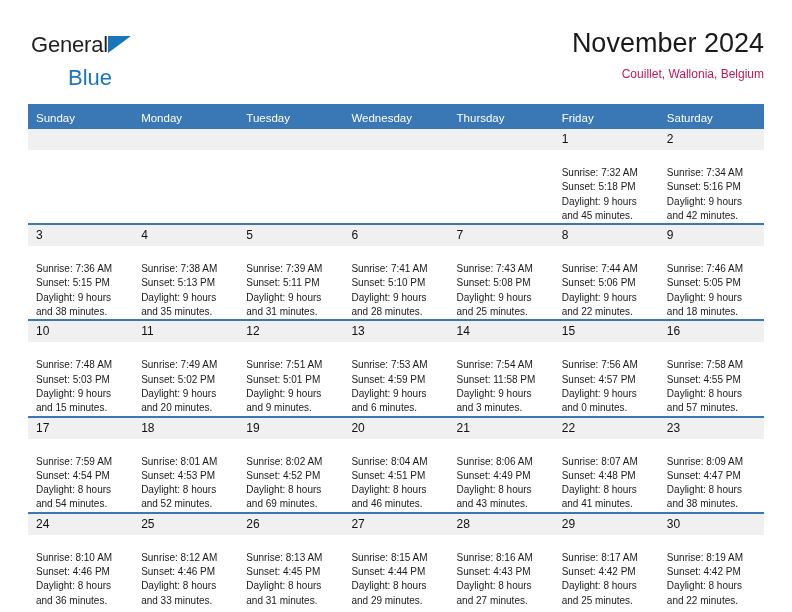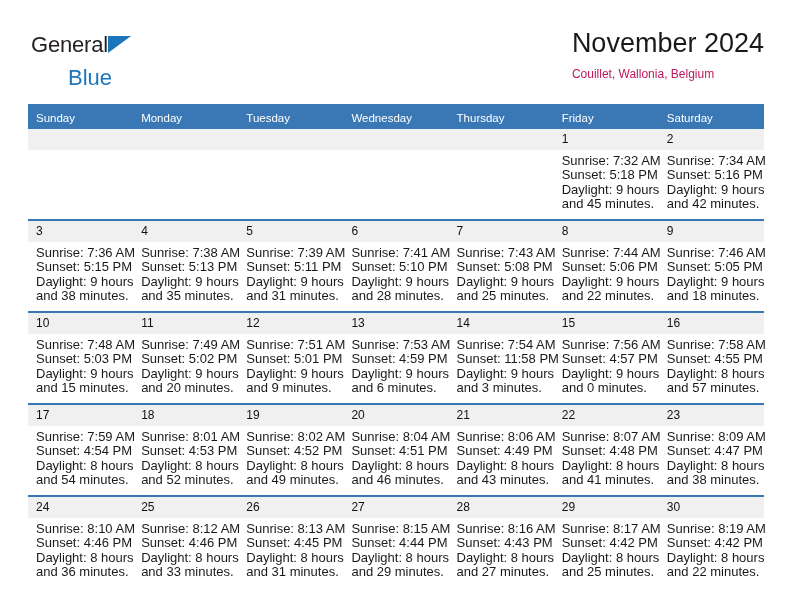--- a/index.html
+++ b/index.html
@@ -64,21 +64,21 @@
     display: block;
     margin-top: 9px;
     margin-left: 37px;
     font-size: 22px;
     color: #1b75bb;
   }
   .title-block {
     position: absolute;
     right: 0;
     top: 0;
-    text-align: left;
+    text-align: right;
   }
   .cal-title {
     font-size: 27px;
     color: #1a1a1a;
     line-height: 34px;
     white-space: nowrap;
   }
   .cal-subtitle {
     margin-top: 5px;
     font-size: 12px;
@@ -129,23 +129,24 @@
     padding: 3px 0 4px 8px;
     height: 14px;
     line-height: 14px;
   }
   td.empty .daynum {
     color: transparent;
   }
   td .info {
     display: block;
     padding: 4px 6px 0 8px;
-    font-size: 13px;
+    font-size: 10px;
     line-height: 14.3px;
     color: #1a1a1a;
+    margin-top: 12px;
   }
   td .info span { display: block; white-space: nowrap; }
 </style>
 </head>
 <body>
 
 <div class="page">
 
   <div class="header">
 
@@ -367,21 +368,21 @@
                 <span>Daylight: 8 hours</span>
                 <span>and 52 minutes.</span>
               </span>
             </td>
             <td class="day-cell">
               <span class="daynum">19</span>
               <span class="info">
                 <span>Sunrise: 8:02 AM</span>
                 <span>Sunset: 4:52 PM</span>
                 <span>Daylight: 8 hours</span>
-                <span>and 49 minutes.</span>
+                <span>and 69 minutes.</span>
               </span>
             </td>
             <td class="day-cell">
               <span class="daynum">20</span>
               <span class="info">
                 <span>Sunrise: 8:04 AM</span>
                 <span>Sunset: 4:51 PM</span>
                 <span>Daylight: 8 hours</span>
                 <span>and 46 minutes.</span>
               </span>

